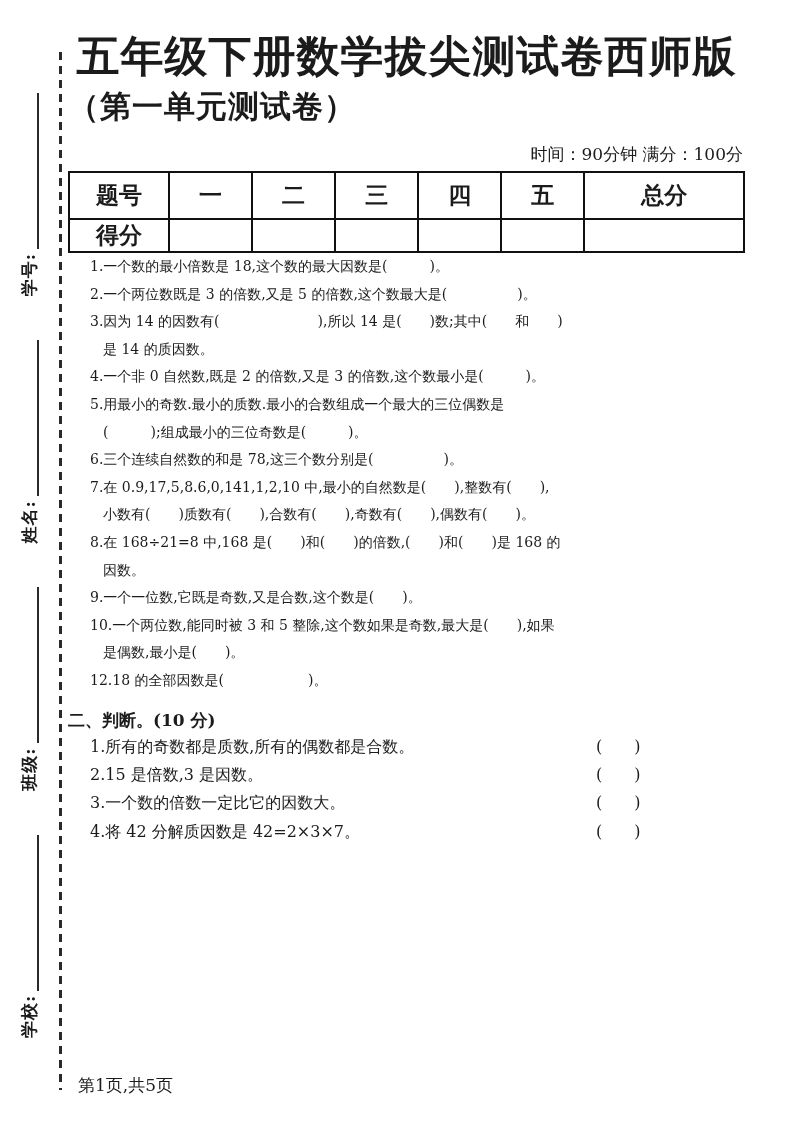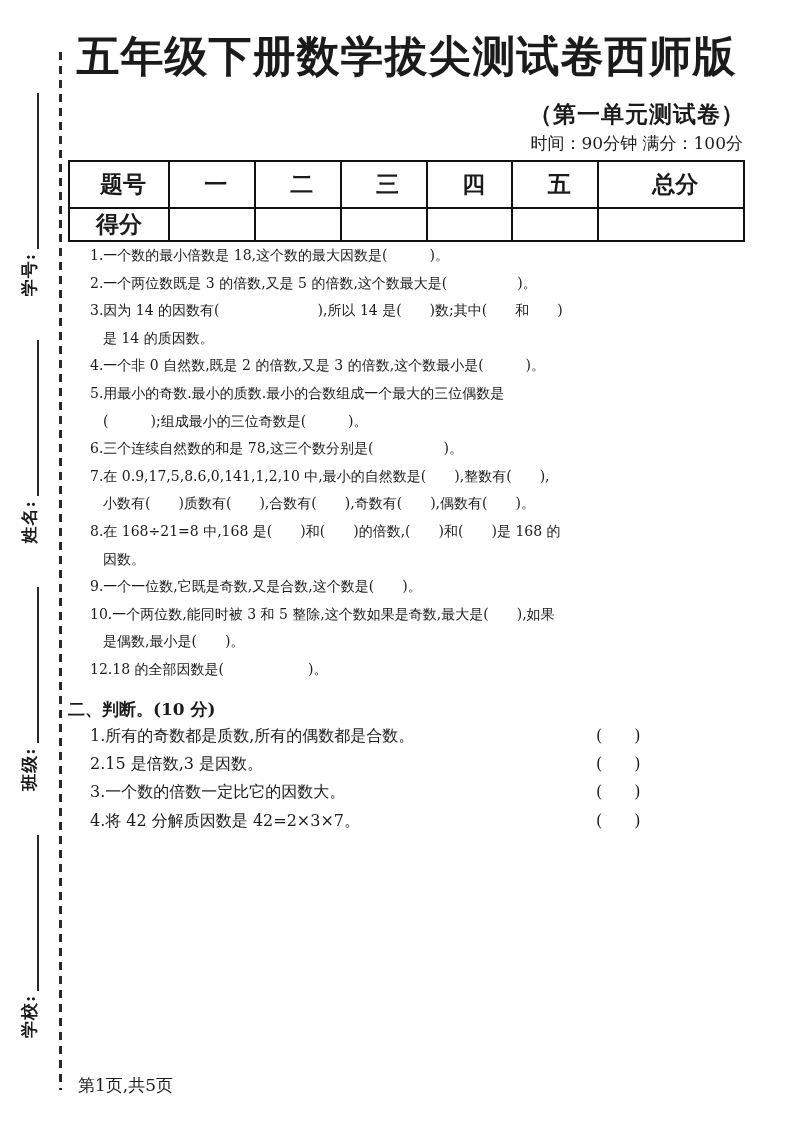--- a/index.html
+++ b/index.html
@@ -20,29 +20,29 @@
   .side-field + .side-field { margin-left: 44px; }
   .side-field:first-child { margin-left: 52px; }
   .side-divider {
     position: absolute; left: 59px; top: 52px; height: 1038px; width: 3px;
     background: repeating-linear-gradient(to bottom, #2a2a2a 0px, #2a2a2a 8px, transparent 8px, transparent 14px);
   }
 
   
   .main { position: absolute; left: 68px; top: 0; width: 677px; }
   .title { margin-top: 28px; text-align: center; font-size: 43px; font-weight: bold; letter-spacing: 1px; }
-  .subtitle { margin-top: 13px; text-align: right; font-size: 23px; font-weight: bold; letter-spacing: 1px; }
-  .meta { margin-top: 2px; text-align: right; font-size: 17px; padding-right: 2px; }
+  .subtitle { text-align: left; font-size: 31px; font-weight: bold; letter-spacing: 1px; }
+  .meta { margin-top: 15px; text-align: right; font-size: 17px; padding-right: 2px; }
 
   table.score-table { width: 100%; border-collapse: collapse; margin-top: 5px; }
   table.score-table td {
     border: 2px solid #111; text-align: center; vertical-align: middle;
     font-size: 23px; font-weight: bold;
   }
-  table.score-table tr.hdr td { height: 47px; padding-left: 8px; }
+  table.score-table tr.hdr td { height: 47px; }
   table.score-table tr.val td { height: 28px; margin-top: 20px; }
   table.score-table td.first { width: 14.8%; }
 
   .sec-heading { font-size: 17px; font-weight: bold; margin-top: 12px; line-height: 26px; }
   .q-block { margin-left: 22px; font-size: 14px; }
   .q-line { line-height: 27.6px; white-space: nowrap; }
   .q-line.cont { margin-left: 13px; }
 
   .judge-block { margin-left: 22px; font-size: 16px; }
   .judge-row { position: relative; line-height: 28.4px; white-space: nowrap; }

